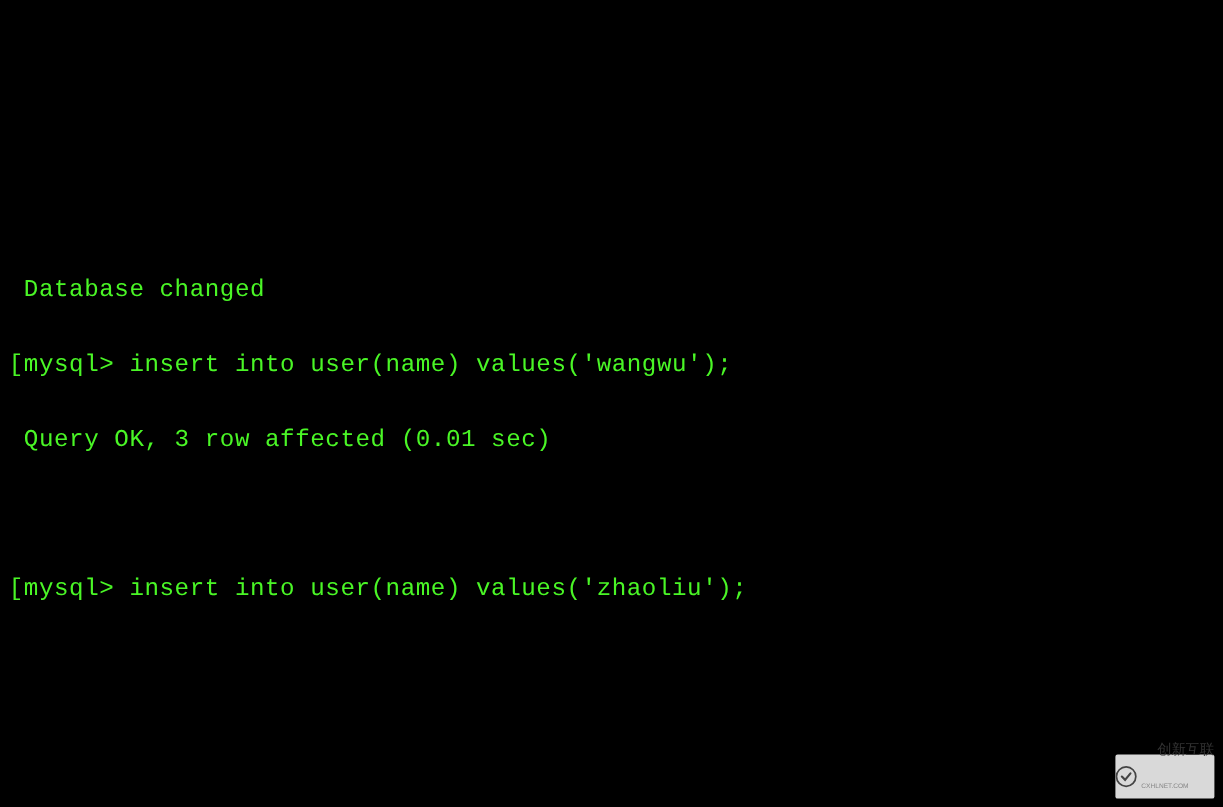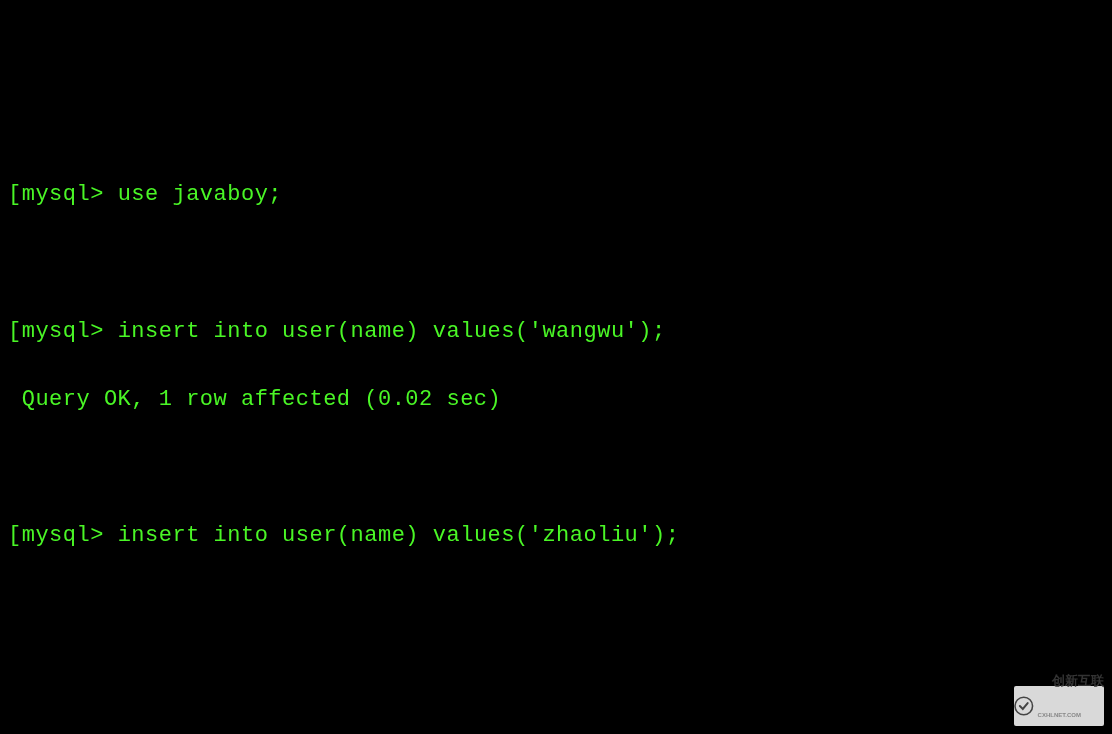--- a/index.html
+++ b/index.html
@@ -35,45 +35,45 @@
       right: 8px;
       width: 90px;
       height: 40px;
       background: rgba(255,255,255,0.85);
       border-radius: 2px;
       display: flex;
       align-items: center;
       justify-content: center;
       color: #333;
       font-size: 13px;
-      font-weight: bold;
+      font-weight: normal;
       font-family: sans-serif;
       letter-spacing: 0;
     }
     .watermark svg {
       width: 26px;
       height: 26px;
       margin-right: 4px;
     }
     .watermark-sub {
       font-size: 6px;
       color: #888;
       display: block;
     }
   </style>
 </head>
 <body>
 
 
 
 <div>
-<span class="line"><span class="prompt-bracket">[</span><span>mysql&gt;</span> <span>use javaboy;</span></span>
 <span class="line"> </span>
+<span class="line"> <span>Database changed</span></span>
 <span class="line"><span class="prompt-bracket">[</span><span>mysql&gt;</span> <span>insert into user(name) values('wangwu');</span></span>
-<span class="line"> <span>Query OK, 1 row affected (0.02 sec)</span></span>
+<span class="line"> <span>Query OK, 3 row affected (0.01 sec)</span></span>
 <span class="line"> </span>
 <span class="line"><span class="prompt-bracket">[</span><span>mysql&gt;</span> <span>insert into user(name) values('zhaoliu');</span></span>
 
 
 
 
 
 
 
 

